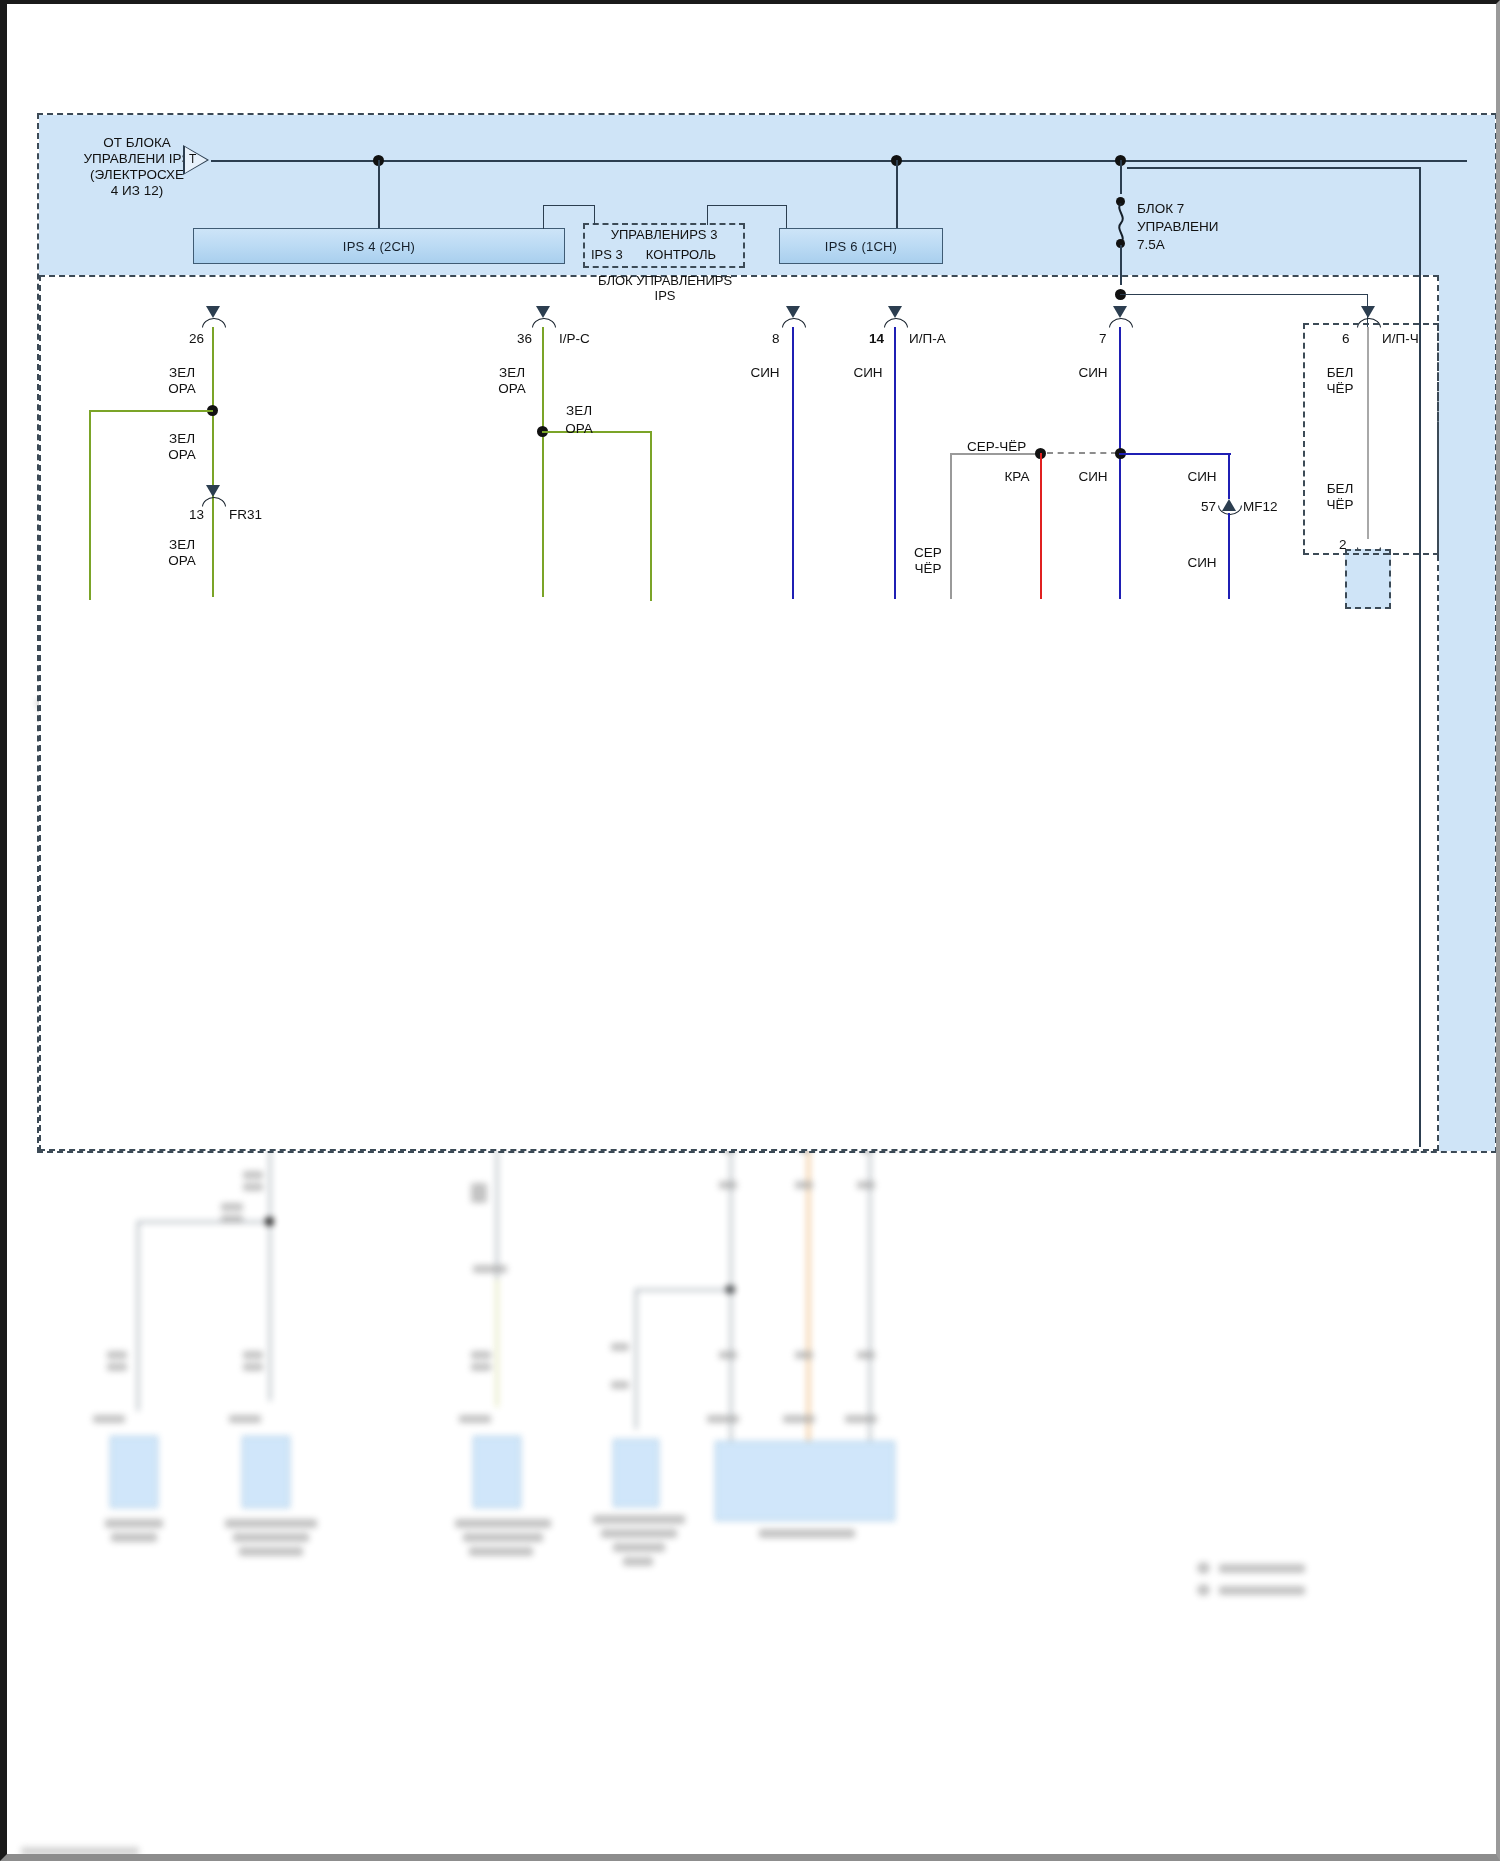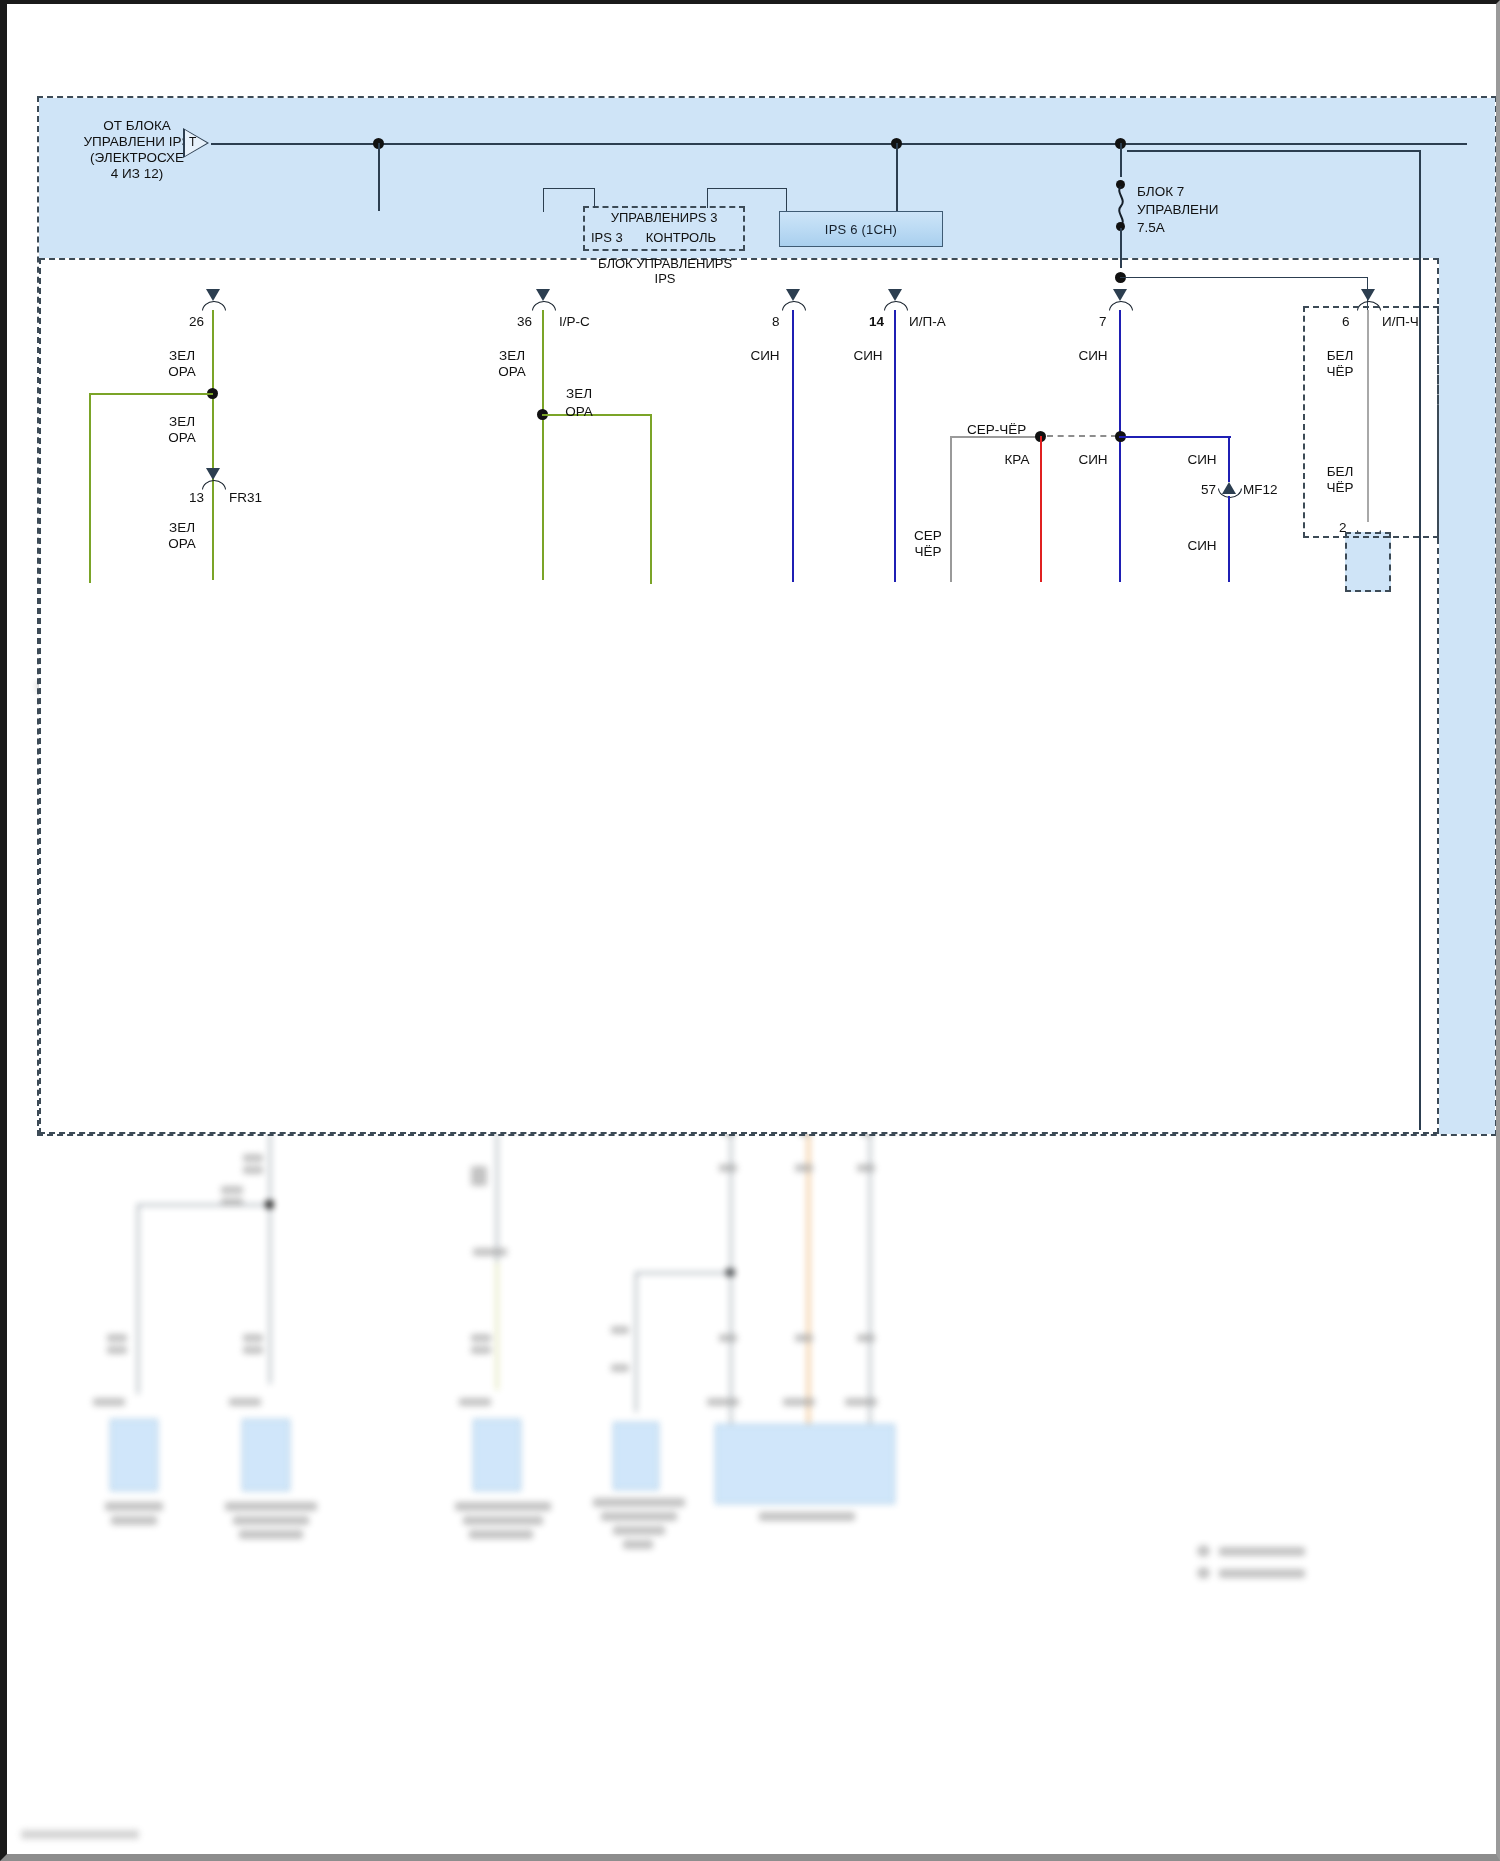--- a/index.html
+++ b/index.html
@@ -6,21 +6,21 @@
   body{font-family:"Liberation Sans","DejaVu Sans",sans-serif;}
   #page{
     position:relative;width:1500px;height:1861px;overflow:hidden;
     background:#ffffff;
     border-left:7px solid #1a1a1a;
     border-top:4px solid #1a1a1a;
     border-right:4px solid #9a9a9a;
     border-bottom:7px solid #8d8d8d;
     box-sizing:border-box;
   }
-  #canvas{position:absolute;left:0;top:0;width:1493px;height:1338px;}
+  #canvas{position:absolute;left:0;top:17px;width:1493px;height:1338px;}
   .abs{position:absolute;}
 
   
   .frame{position:absolute;border:2px dashed #3c4a56;box-sizing:border-box;}
   .panel-fill{position:absolute;background:#cfe4f7;}
 
   
   .modbox{
     position:absolute;box-sizing:border-box;
     background:linear-gradient(180deg,#cde4f8 0%,#bcdbf4 48%,#a9cfee 100%);
@@ -329,20 +329,21 @@
   <div class="w wh" style="left:1432px;top:139px;width:28px;border-top-color:#2c3e50;border-top-width:2px;"></div>
 
   <div class="dot" style="left:366px;top:134px;"></div>
   <div class="w wv" style="left:371px;top:139px;height:68px;border-left-color:#2c3e50;border-left-width:2px;"></div>
 
   <div class="dot" style="left:884px;top:134px;"></div>
   <div class="w wv" style="left:889px;top:139px;height:68px;border-left-color:#2c3e50;border-left-width:2px;"></div>
 
   <div class="dot" style="left:1108px;top:134px;"></div>
 
+  <div class="modbox" style="left:186px;top:207px;width:372px;height:36px;">IPS 4 (2CH)</div>
 
   <div class="modbox dashed" style="left:576px;top:202px;width:162px;height:45px;"></div>
   <div class="lbl c" style="left:576px;top:206px;width:162px;font-size:13px;">УПРАВЛЕНИРS 3</div>
   <div class="lbl" style="left:584px;top:226px;font-size:13px;">IPS 3</div>
   <div class="lbl r" style="left:616px;top:226px;width:116px;font-size:13px;">КОНТРОЛЬ</div>
   <div class="lbl c" style="left:572px;top:252px;width:172px;font-size:13px;">БЛОК УПРАВЛЕНИРS
 IPS</div>
 
   <div class="w wh thin" style="left:536px;top:184px;width:52px;border-top-color:#2c3e50;"></div>
   <div class="w wv thin" style="left:536px;top:184px;height:24px;border-left-color:#2c3e50;"></div>

